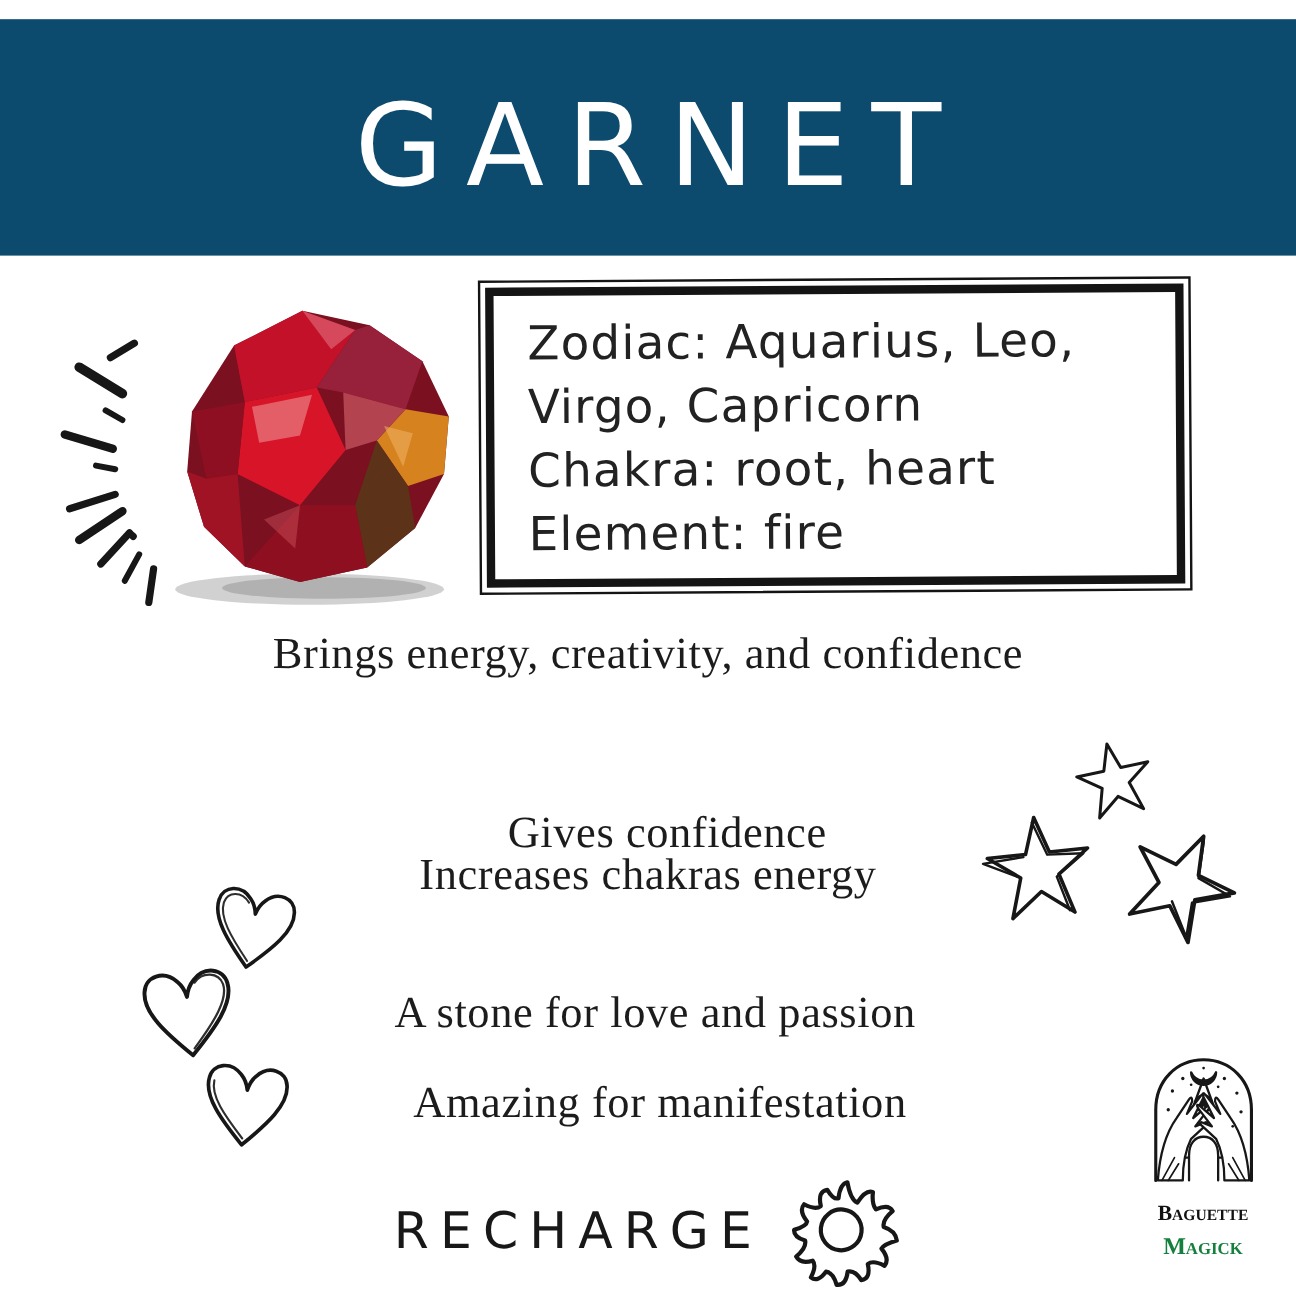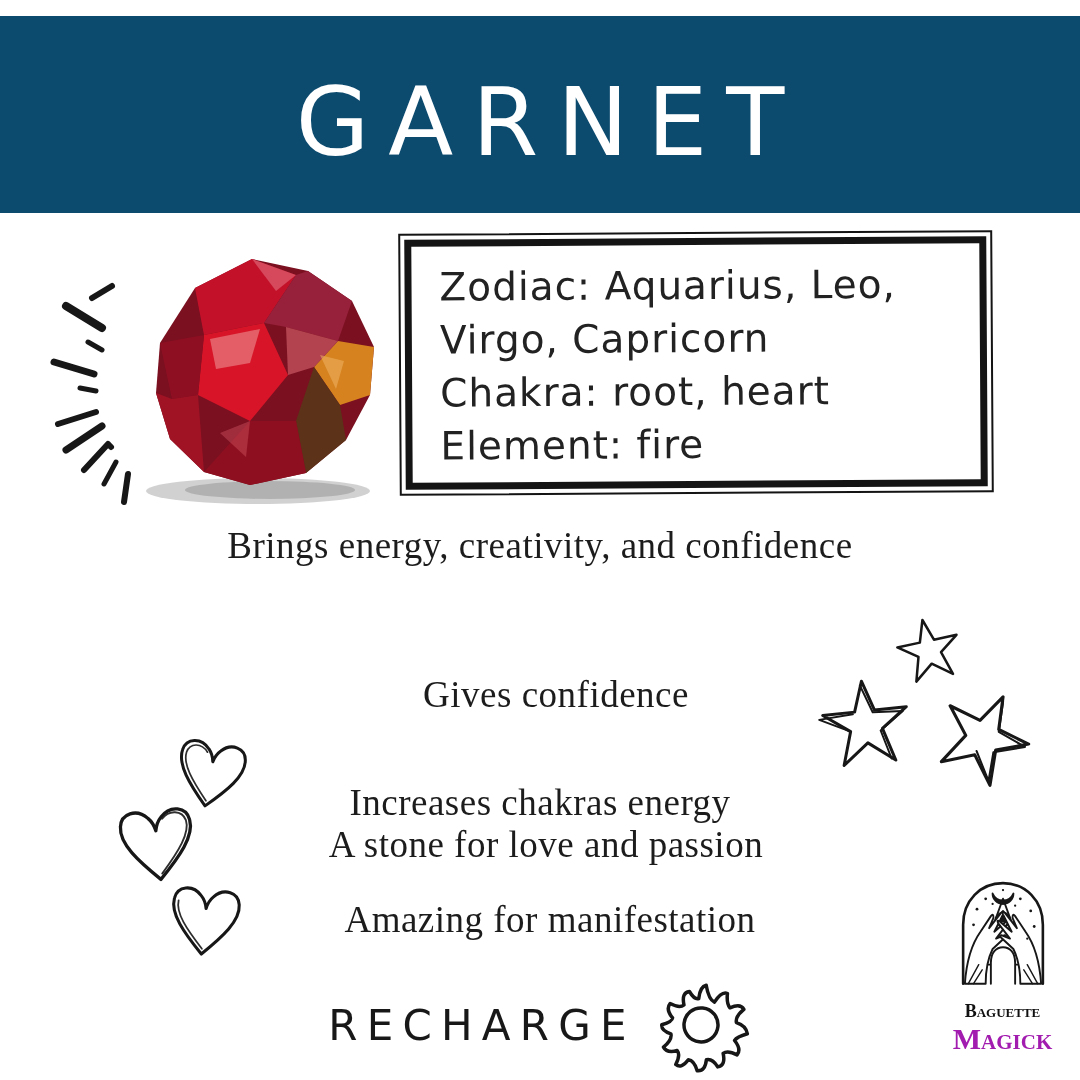--- a/index.html
+++ b/index.html
@@ -31,21 +31,21 @@
     display:block;font-size:39px;line-height:53px;letter-spacing:1px;color:#222;
   }
   
   .prop{
     position:absolute;left:0;width:1080px;text-align:center;
     font-size:37px;letter-spacing:.5px;color:#1c1c1c;font-family:Liberation Serif, serif;
   }
   .prop.p0{top:524px;}
   .prop.p1{top:599px;}
   .prop.p2{top:673px;transform:translateX(16px);}
-  .prop.p3{top:781px;}
+  .prop.p3{top:708px;}
   .prop.p4{top:823px;transform:translateX(6px);}
   .prop.p5{top:898px;transform:translateX(10px);}
   
   .recharge-row{
     position:absolute;left:0;top:972px;width:1080px;height:106px;
     display:flex;align-items:center;justify-content:center;gap:16px;
   }
   .recharge-label{font-size:42px;letter-spacing:.22em;color:#181818;}
   .sun{width:100px;height:100px;transform:rotate(6deg);}
   
@@ -59,21 +59,21 @@
   .star.s3{left:931px;top:686px;width:104px;height:104px;transform:rotate(26deg);}
   
   .brand{position:absolute;left:935px;top:870px;width:135px;text-align:center;}
   .brand svg{width:104px;height:126px;display:block;margin:0 auto;}
   .brand-line1{
     display:block;font-family:"Liberation Serif","DejaVu Serif",serif;
     font-variant:small-caps;font-weight:700;font-size:18px;line-height:30px;color:#111;
   }
   .brand-line2{
     display:block;font-family:"Liberation Serif","DejaVu Serif",serif;
-    font-variant:small-caps;font-weight:700;font-size:30px;line-height:26px;color:#a21caf;
+    font-variant:small-caps;font-weight:700;font-size:20px;line-height:26px;color:#15803d;
   }
   svg .ink{stroke:#171717;fill:none;stroke-linecap:round;stroke-linejoin:round;}
 </style>
 </head>
 <body>
 
 <div class="poster">
 
   <header class="title-band">
     <h1>GARNET</h1>

